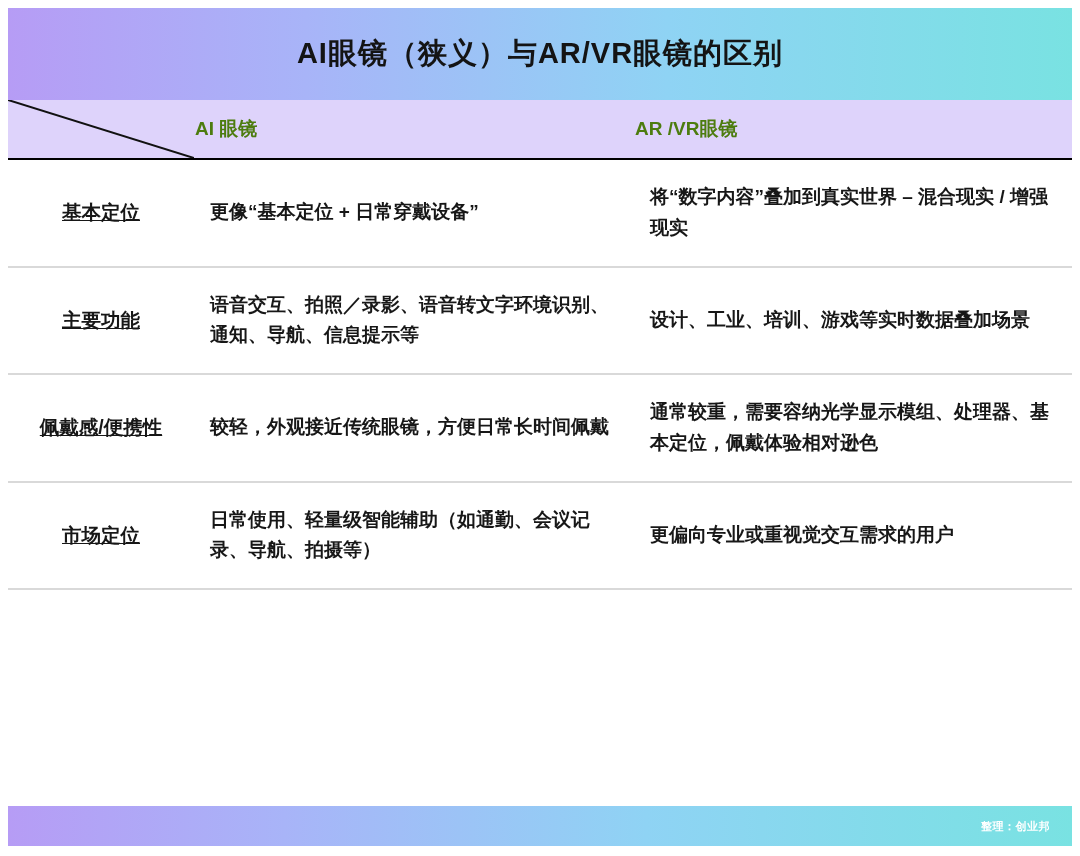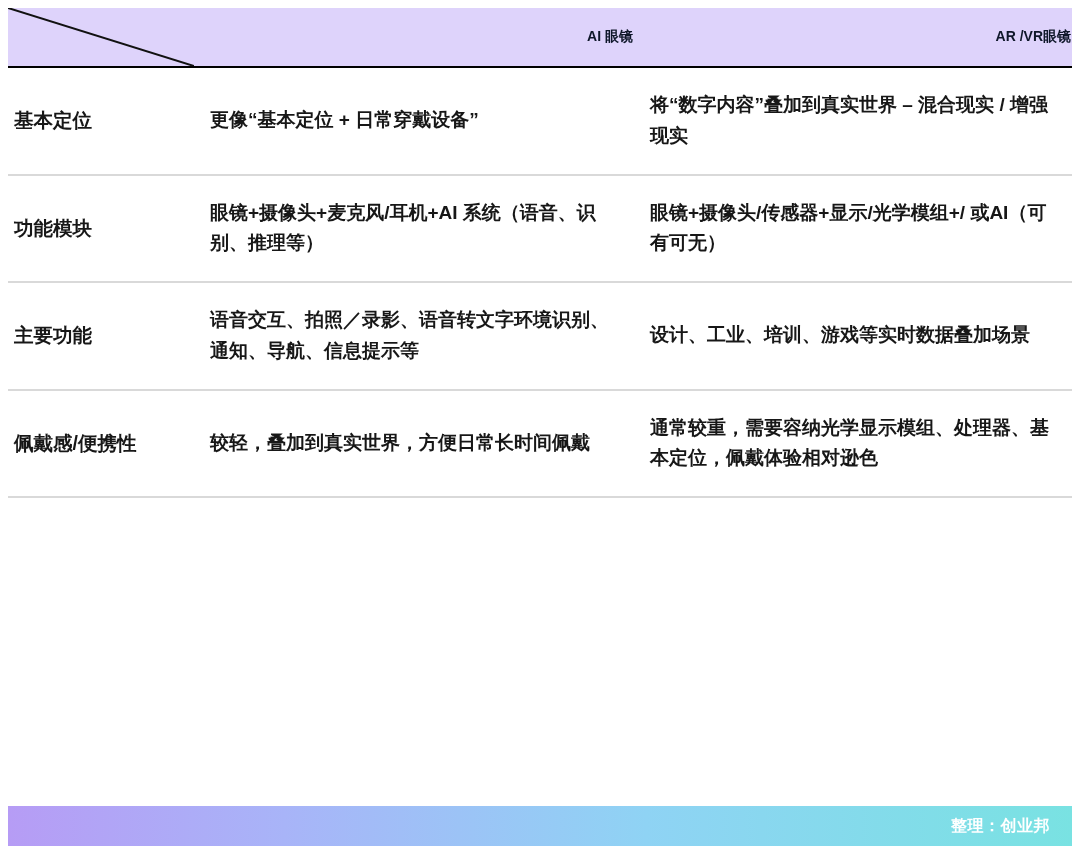--- a/index.html
+++ b/index.html
@@ -45,24 +45,24 @@
     table-layout: fixed;
   }
   table.matrix col.c1 { width: 186px; }
   table.matrix col.c2 { width: 440px; }
   table.matrix col.c3 { width: 438px; }
 
   thead th {
     height: 56px;
     background: #ded3fb;
     border-bottom: 2px solid #000;
-    font-size: 14px;
+    font-size: 19px;
     font-weight: bold;
-    color: #0f172a;
-    text-align: right;
+    color: #4d7c0f;
+    text-align: left;
     vertical-align: middle;
   }
   thead th.corner {
     position: relative;
     background: #ded3fb;
     padding: 0;
   }
   thead th.corner svg {
     display: block;
     position: absolute;
@@ -77,55 +77,60 @@
     padding: 22px 14px;
     font-size: 19px;
     line-height: 1.62;
     color: #171717;
     font-weight: bold;
   }
   tbody tr:last-child td {
     border-bottom: 2px solid #d9d9d9;
   }
   tbody td.rowhead {
+    text-align: center;
     font-size: 19.5px;
     font-weight: bold;
     padding-left: 6px;
     padding-right: 6px;
+    text-decoration: underline;
   }
   tbody td.cell {
     padding-left: 16px;
     padding-right: 18px;
   }
 
   
   .footer-band {
     position: absolute;
     left: 8px;
     right: 8px;
     bottom: 10px;
     height: 40px;
     background: linear-gradient(90deg, #b69cf5 0%, #a8b4f8 26%, #8fd3f4 60%, #79e2e2 100%);
     display: flex;
     align-items: center;
     justify-content: flex-end;
   }
   .footer-text {
-    font-size: 16px;
+    font-size: 11px;
     font-weight: bold;
     color: #ffffff;
     padding-right: 22px;
     letter-spacing: 0.5px;
   }
 </style>
 </head>
 <body>
 
 <div class="page">
 
+  <div class="title-band">
+    <div class="title-text">AI眼镜（狭义）与AR/VR眼镜的区别</div>
+  </div>
 
   <table class="matrix">
     <colgroup>
       <col class="c1">
         <col class="c2">
         <col class="c3">
     </colgroup>
     <thead>
       <tr>
         <th class="corner">
@@ -137,33 +142,33 @@
         <th>AR /VR眼镜</th>
       </tr>
     </thead>
     <tbody>
       <tr>
         <td class="rowhead">基本定位</td>
         <td class="cell">更像“基本定位 + 日常穿戴设备”</td>
         <td class="cell">将“数字内容”叠加到真实世界 – 混合现实 / 增强现实</td>
       </tr>
       <tr>
-        <td class="rowhead">功能模块</td>
-        <td class="cell">眼镜+摄像头+麦克风/耳机+AI 系统（语音、识别、推理等）</td>
-        <td class="cell">眼镜+摄像头/传感器+显示/光学模组+/ 或AI（可有可无）</td>
-      </tr>
-      <tr>
         <td class="rowhead">主要功能</td>
         <td class="cell">语音交互、拍照／录影、语音转文字环境识别、通知、导航、信息提示等</td>
         <td class="cell">设计、工业、培训、游戏等实时数据叠加场景</td>
       </tr>
       <tr>
         <td class="rowhead">佩戴感/便携性</td>
-        <td class="cell">较轻，叠加到真实世界，方便日常长时间佩戴</td>
+        <td class="cell">较轻，外观接近传统眼镜，方便日常长时间佩戴</td>
         <td class="cell">通常较重，需要容纳光学显示模组、处理器、基本定位，佩戴体验相对逊色</td>
+      </tr>
+      <tr>
+        <td class="rowhead">市场定位</td>
+        <td class="cell">日常使用、轻量级智能辅助（如通勤、会议记录、导航、拍摄等）</td>
+        <td class="cell">更偏向专业或重视觉交互需求的用户</td>
       </tr>
     </tbody>
   </table>
 
   <div class="footer-band">
     <div class="footer-text">整理：创业邦</div>
   </div>
 
 </div>
 

